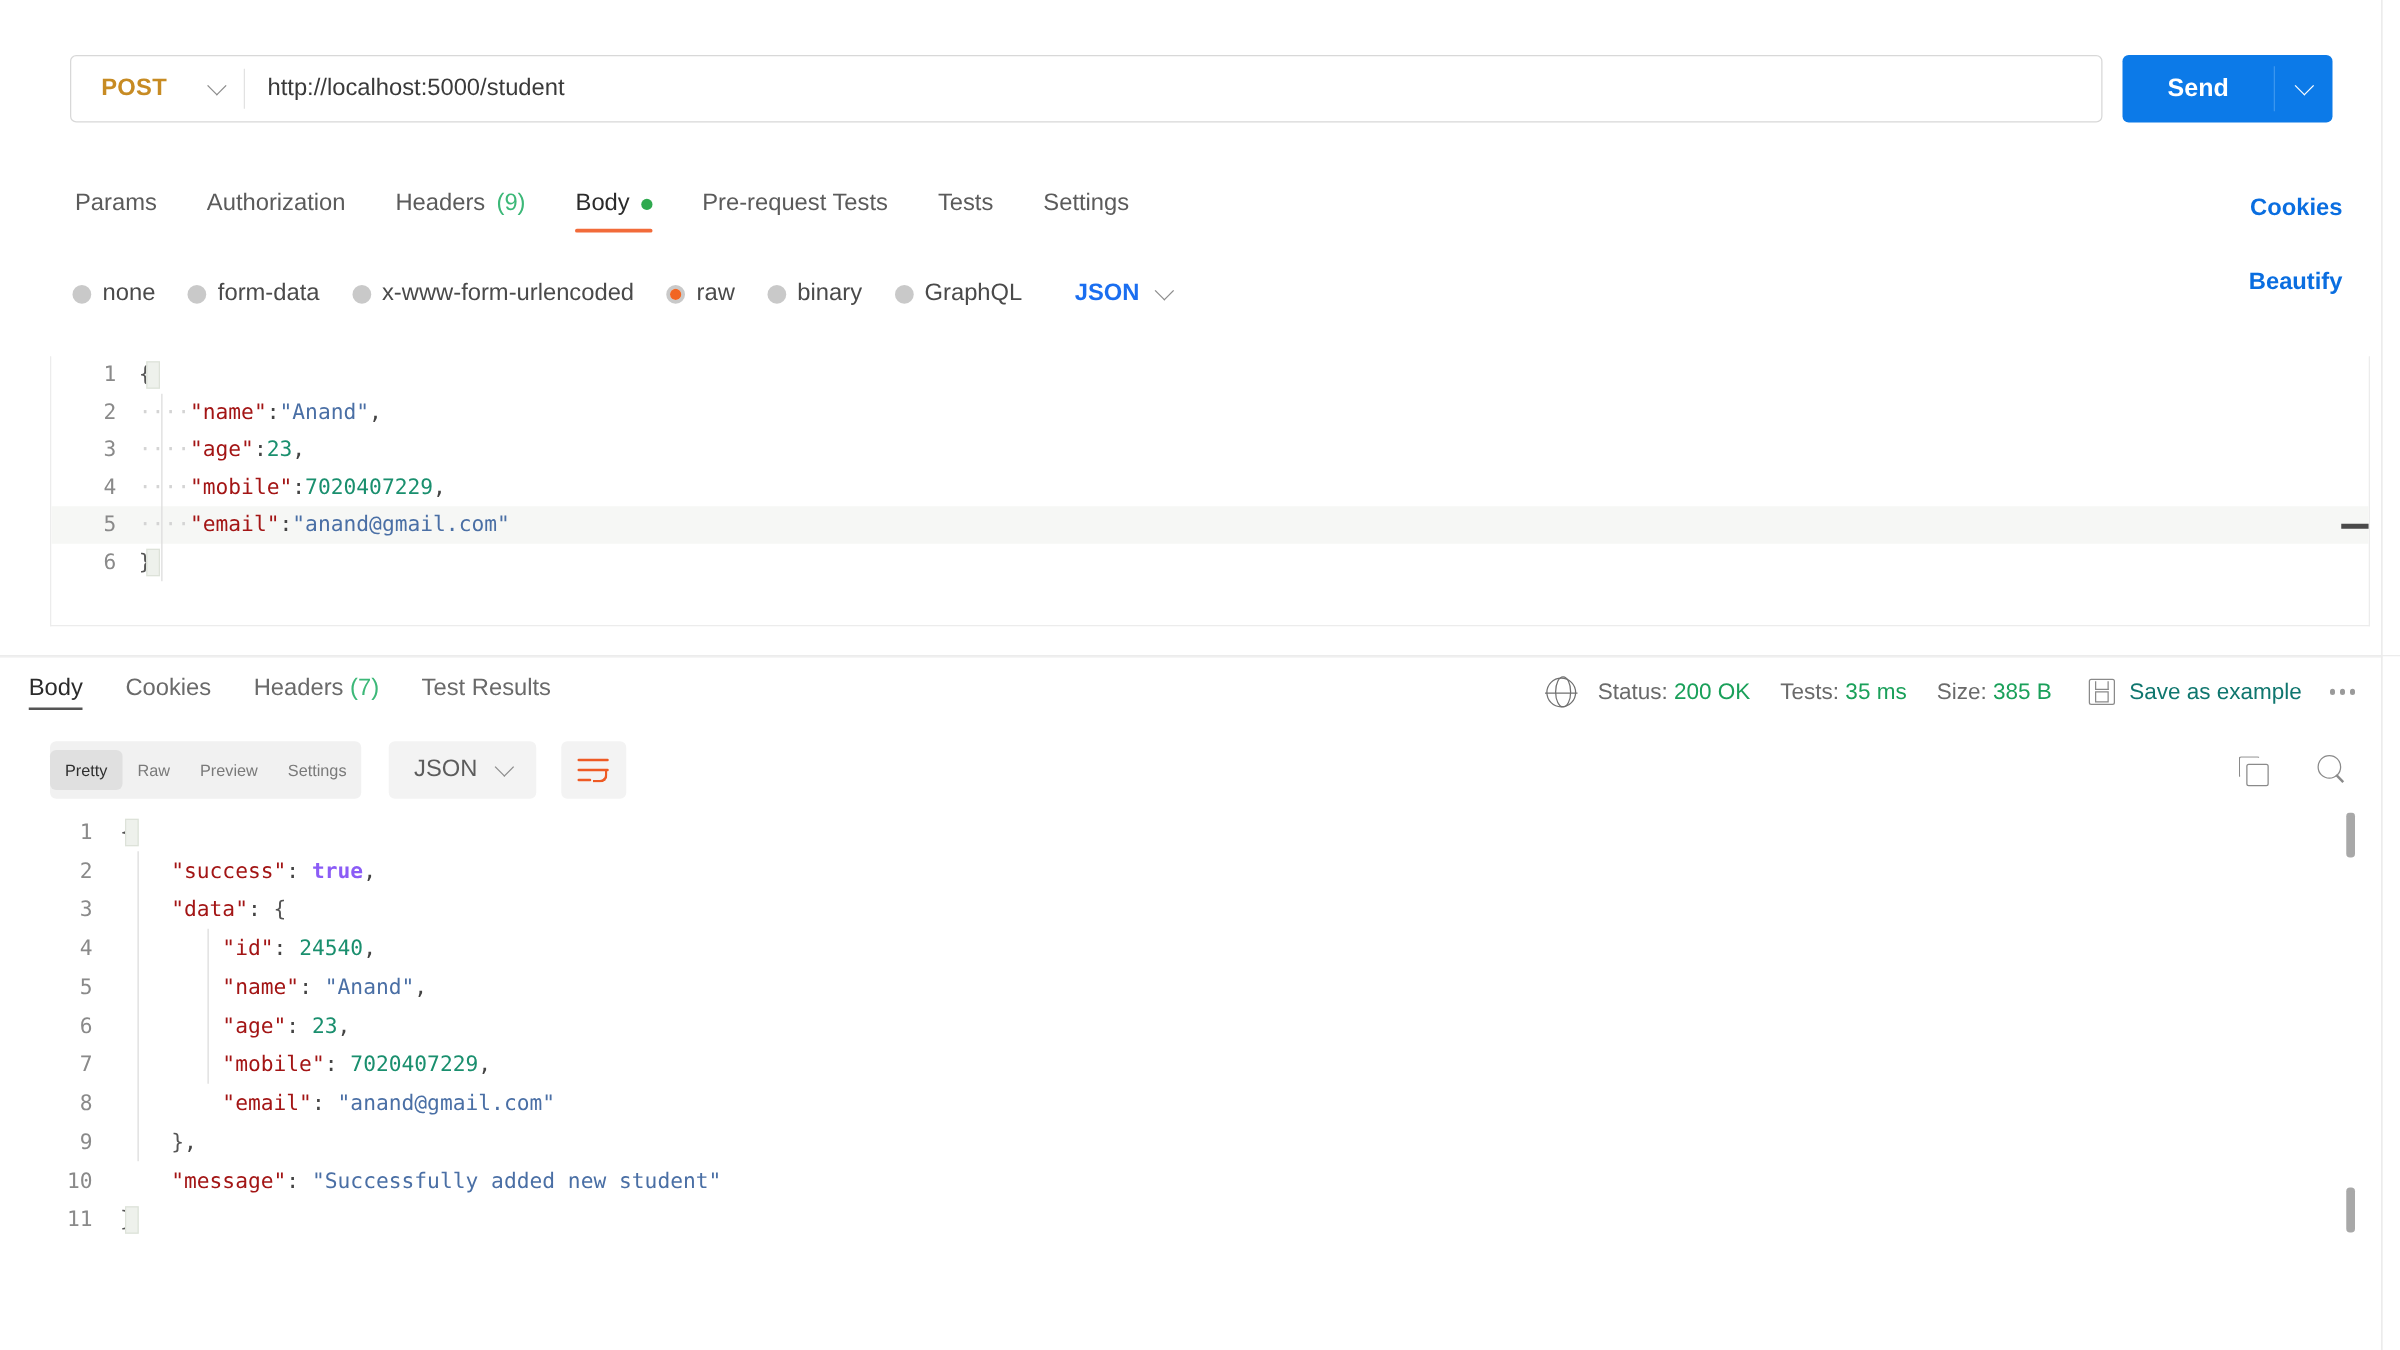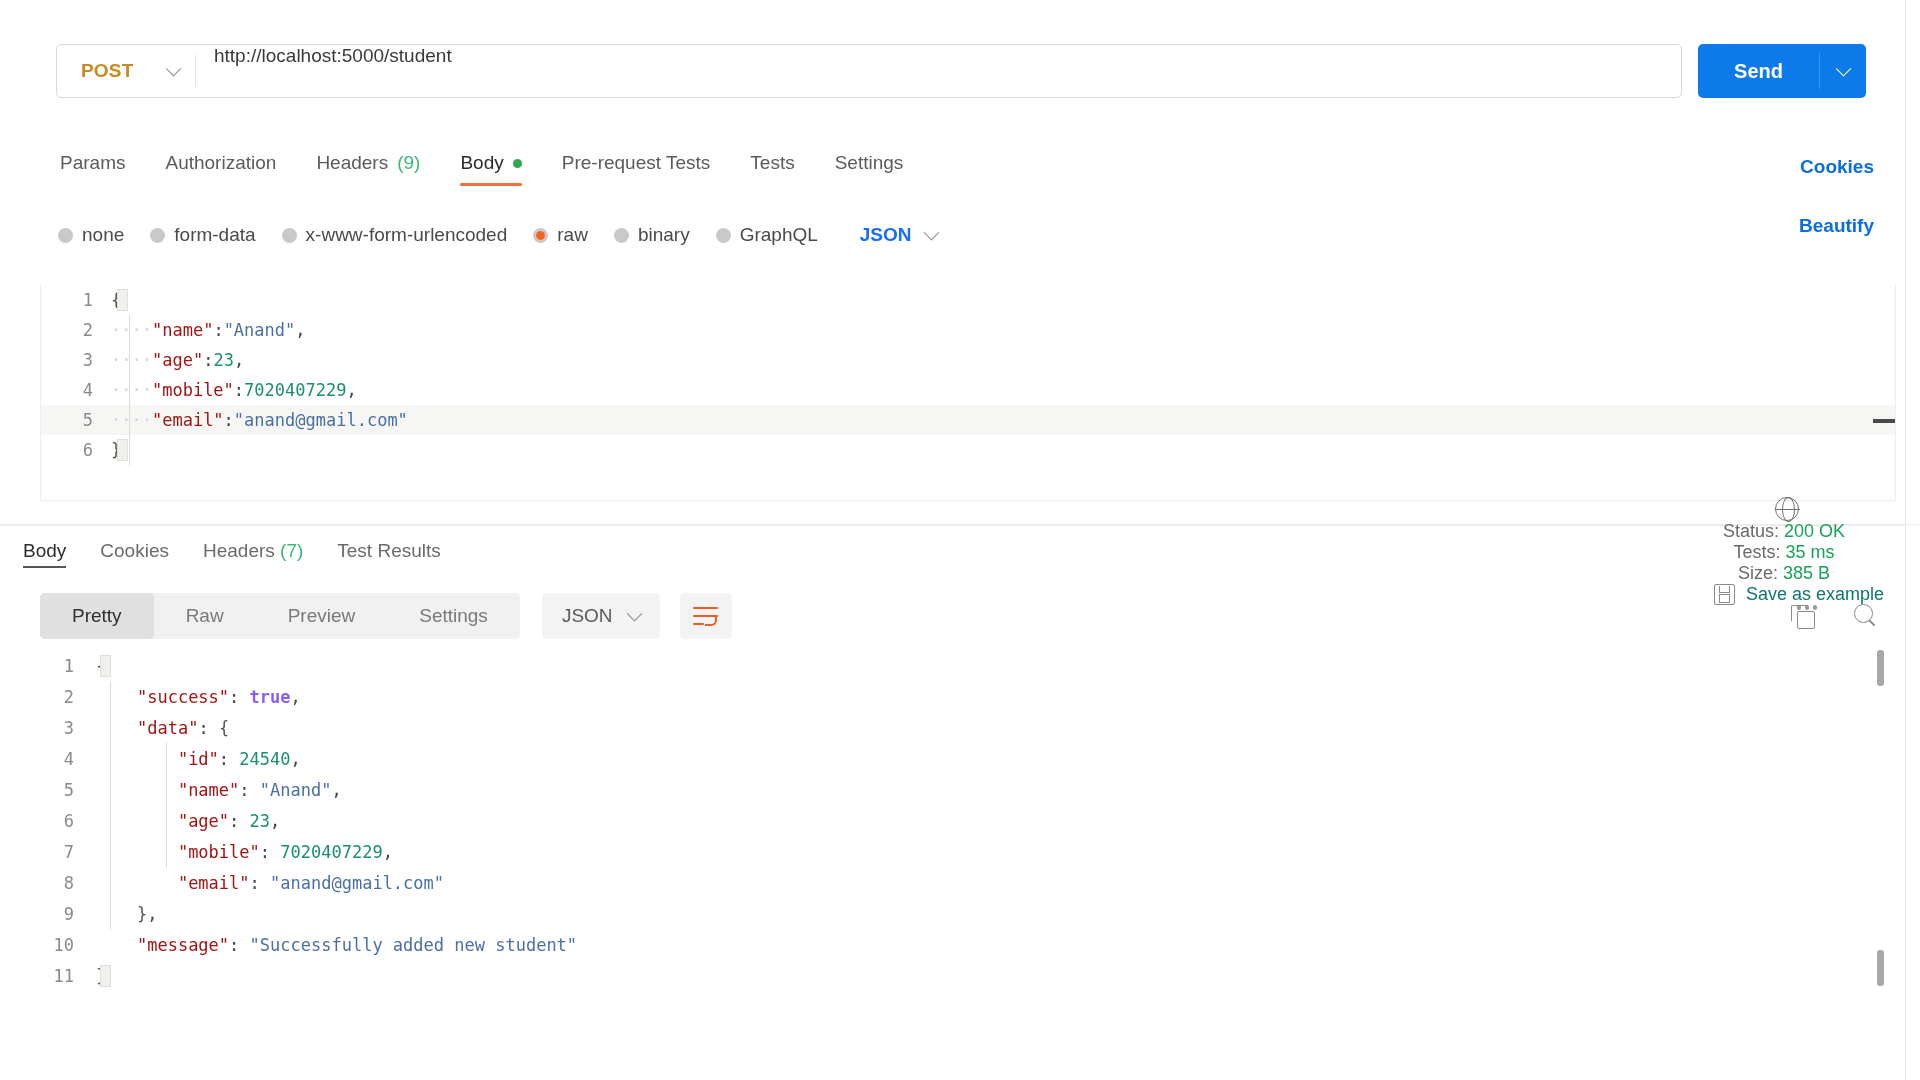--- a/index.html
+++ b/index.html
@@ -24,21 +24,21 @@
   .url-row {
     position: absolute; left: 56px; top: 44px;
     width: 1810px; height: 54px;
     display: flex; align-items: stretch; gap: 16px;
   }
   .url-box {
     flex: 1 1 auto;
     border: 1px solid #d8d8d8;
     border-radius: 5px;
     background: #fff;
-    display: flex; 
+    display: flex; align-items: center;
     height: 54px;
   }
   .method-select {
     display: flex; align-items: center;
     padding: 0 16px 0 24px;
     height: 100%;
     cursor: pointer;
     min-width: 138px;
   }
   .method-label {
@@ -207,21 +207,21 @@
     font-size: 19px; color: #6a6a6a; cursor: pointer;
     white-space: nowrap;
   }
   .rstab.active { color: #2b2b2b; }
   .rstab.active::after {
     content: ""; position: absolute; left: 17px; right: 17px;
     bottom: 0; height: 2px; background: #555;
   }
   .meta-right {
     margin-left: auto; display: flex; align-items: center;
-    gap: 0; padding-right: 22px; flex-direction: column;
+    gap: 0; padding-right: 22px;
   }
   .globe-ic {
     width: 24px; height: 24px; border-radius: 50%;
     border: 1.7px solid #707070; position: relative; margin-right: 17px;
   }
   .globe-ic::before {
     content: ""; position: absolute; left: 50%; top: -1.7px; bottom: -1.7px;
     width: 11px; margin-left: -5.5px;
     border: 1.7px solid #707070; border-radius: 50%;
   }
@@ -256,23 +256,23 @@
   .resp-toolbar {
     position: absolute; left: 40px; top: 588px;
     width: 1866px; height: 56px;
     display: flex; align-items: center;
   }
   .seg {
     display: flex; align-items: center;
     background: #f1f1f1; border-radius: 5px; height: 46px; padding: 0;
   }
   .seg-item {
-    padding: 0 32px; height: 46px;
+    padding: 0 12px; height: 32px;
     display: flex; align-items: center;
-    font-size: 19px; color: #7a7a7a; cursor: pointer;
+    font-size: 13px; color: #7a7a7a; cursor: pointer;
     border-radius: 5px;
   }
   .seg-item.active { background: #e0e0e0; color: #2f2f2f; }
   .fmt-select {
     margin-left: 22px; height: 46px; padding: 0 20px;
     background: #f3f3f3; border-radius: 5px;
     display: flex; align-items: center; gap: 16px; cursor: pointer;
     font-size: 19px; color: #5c5c5c;
   }
   .wrap-btn {

